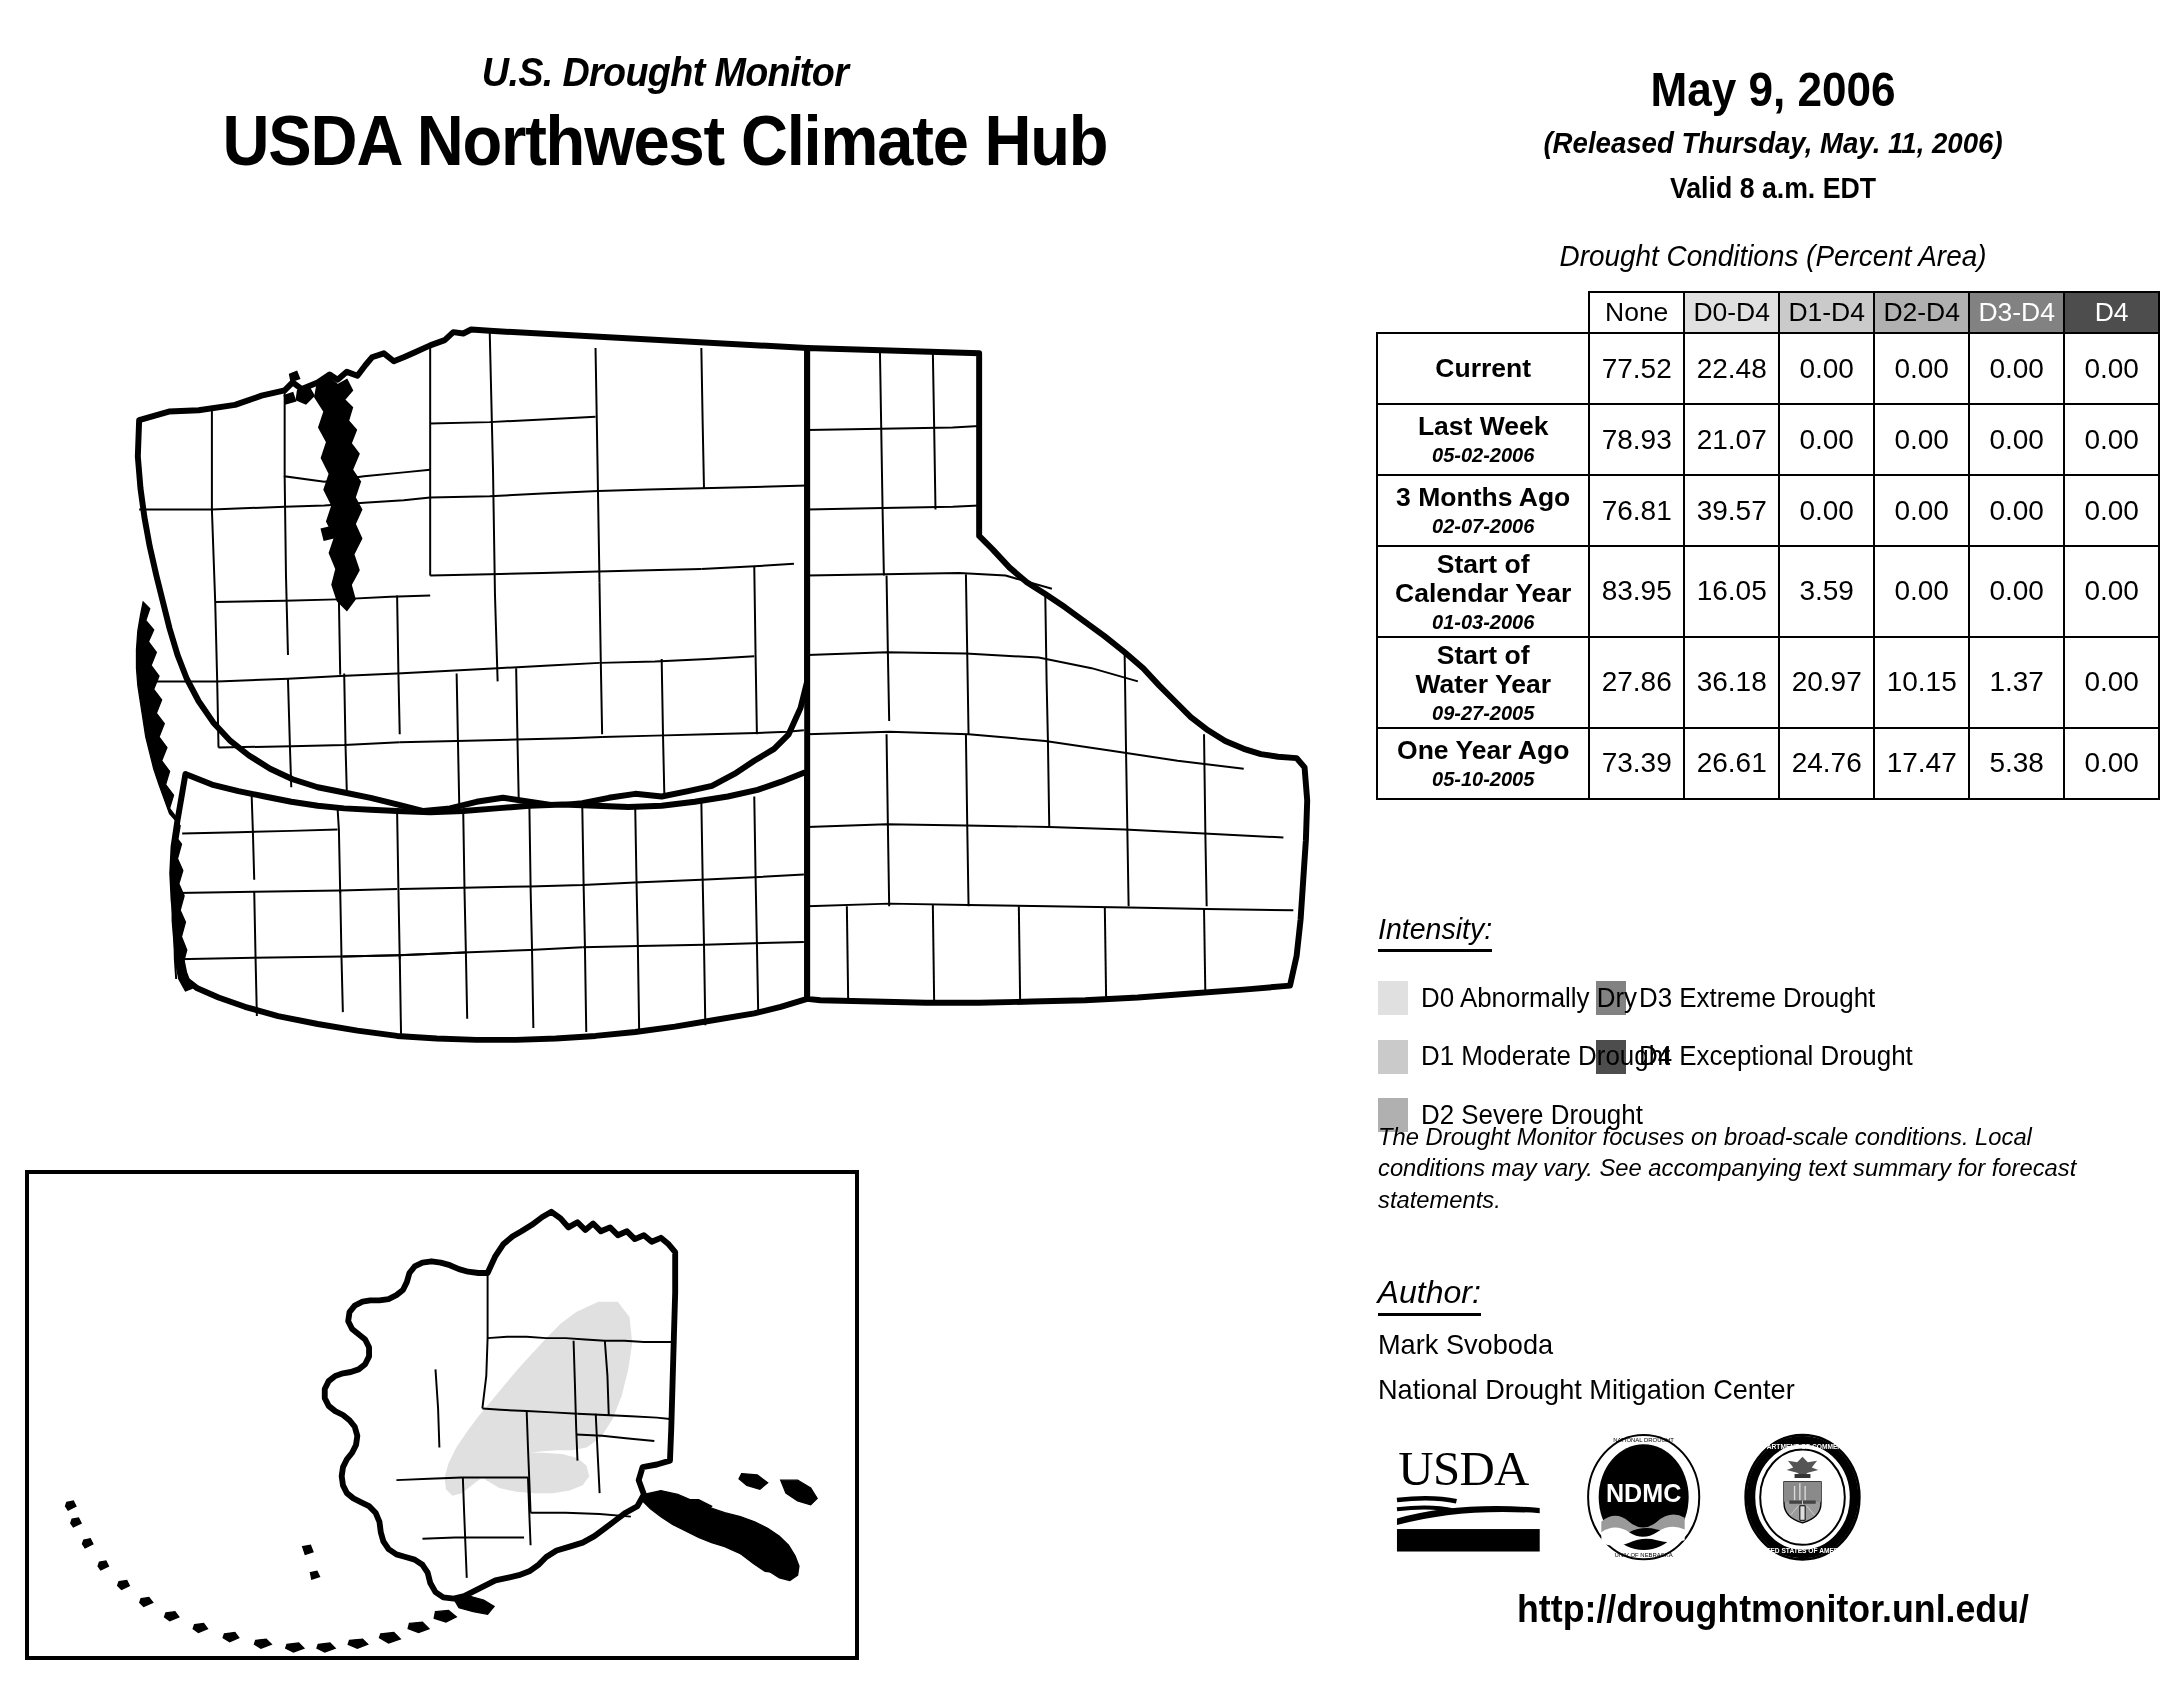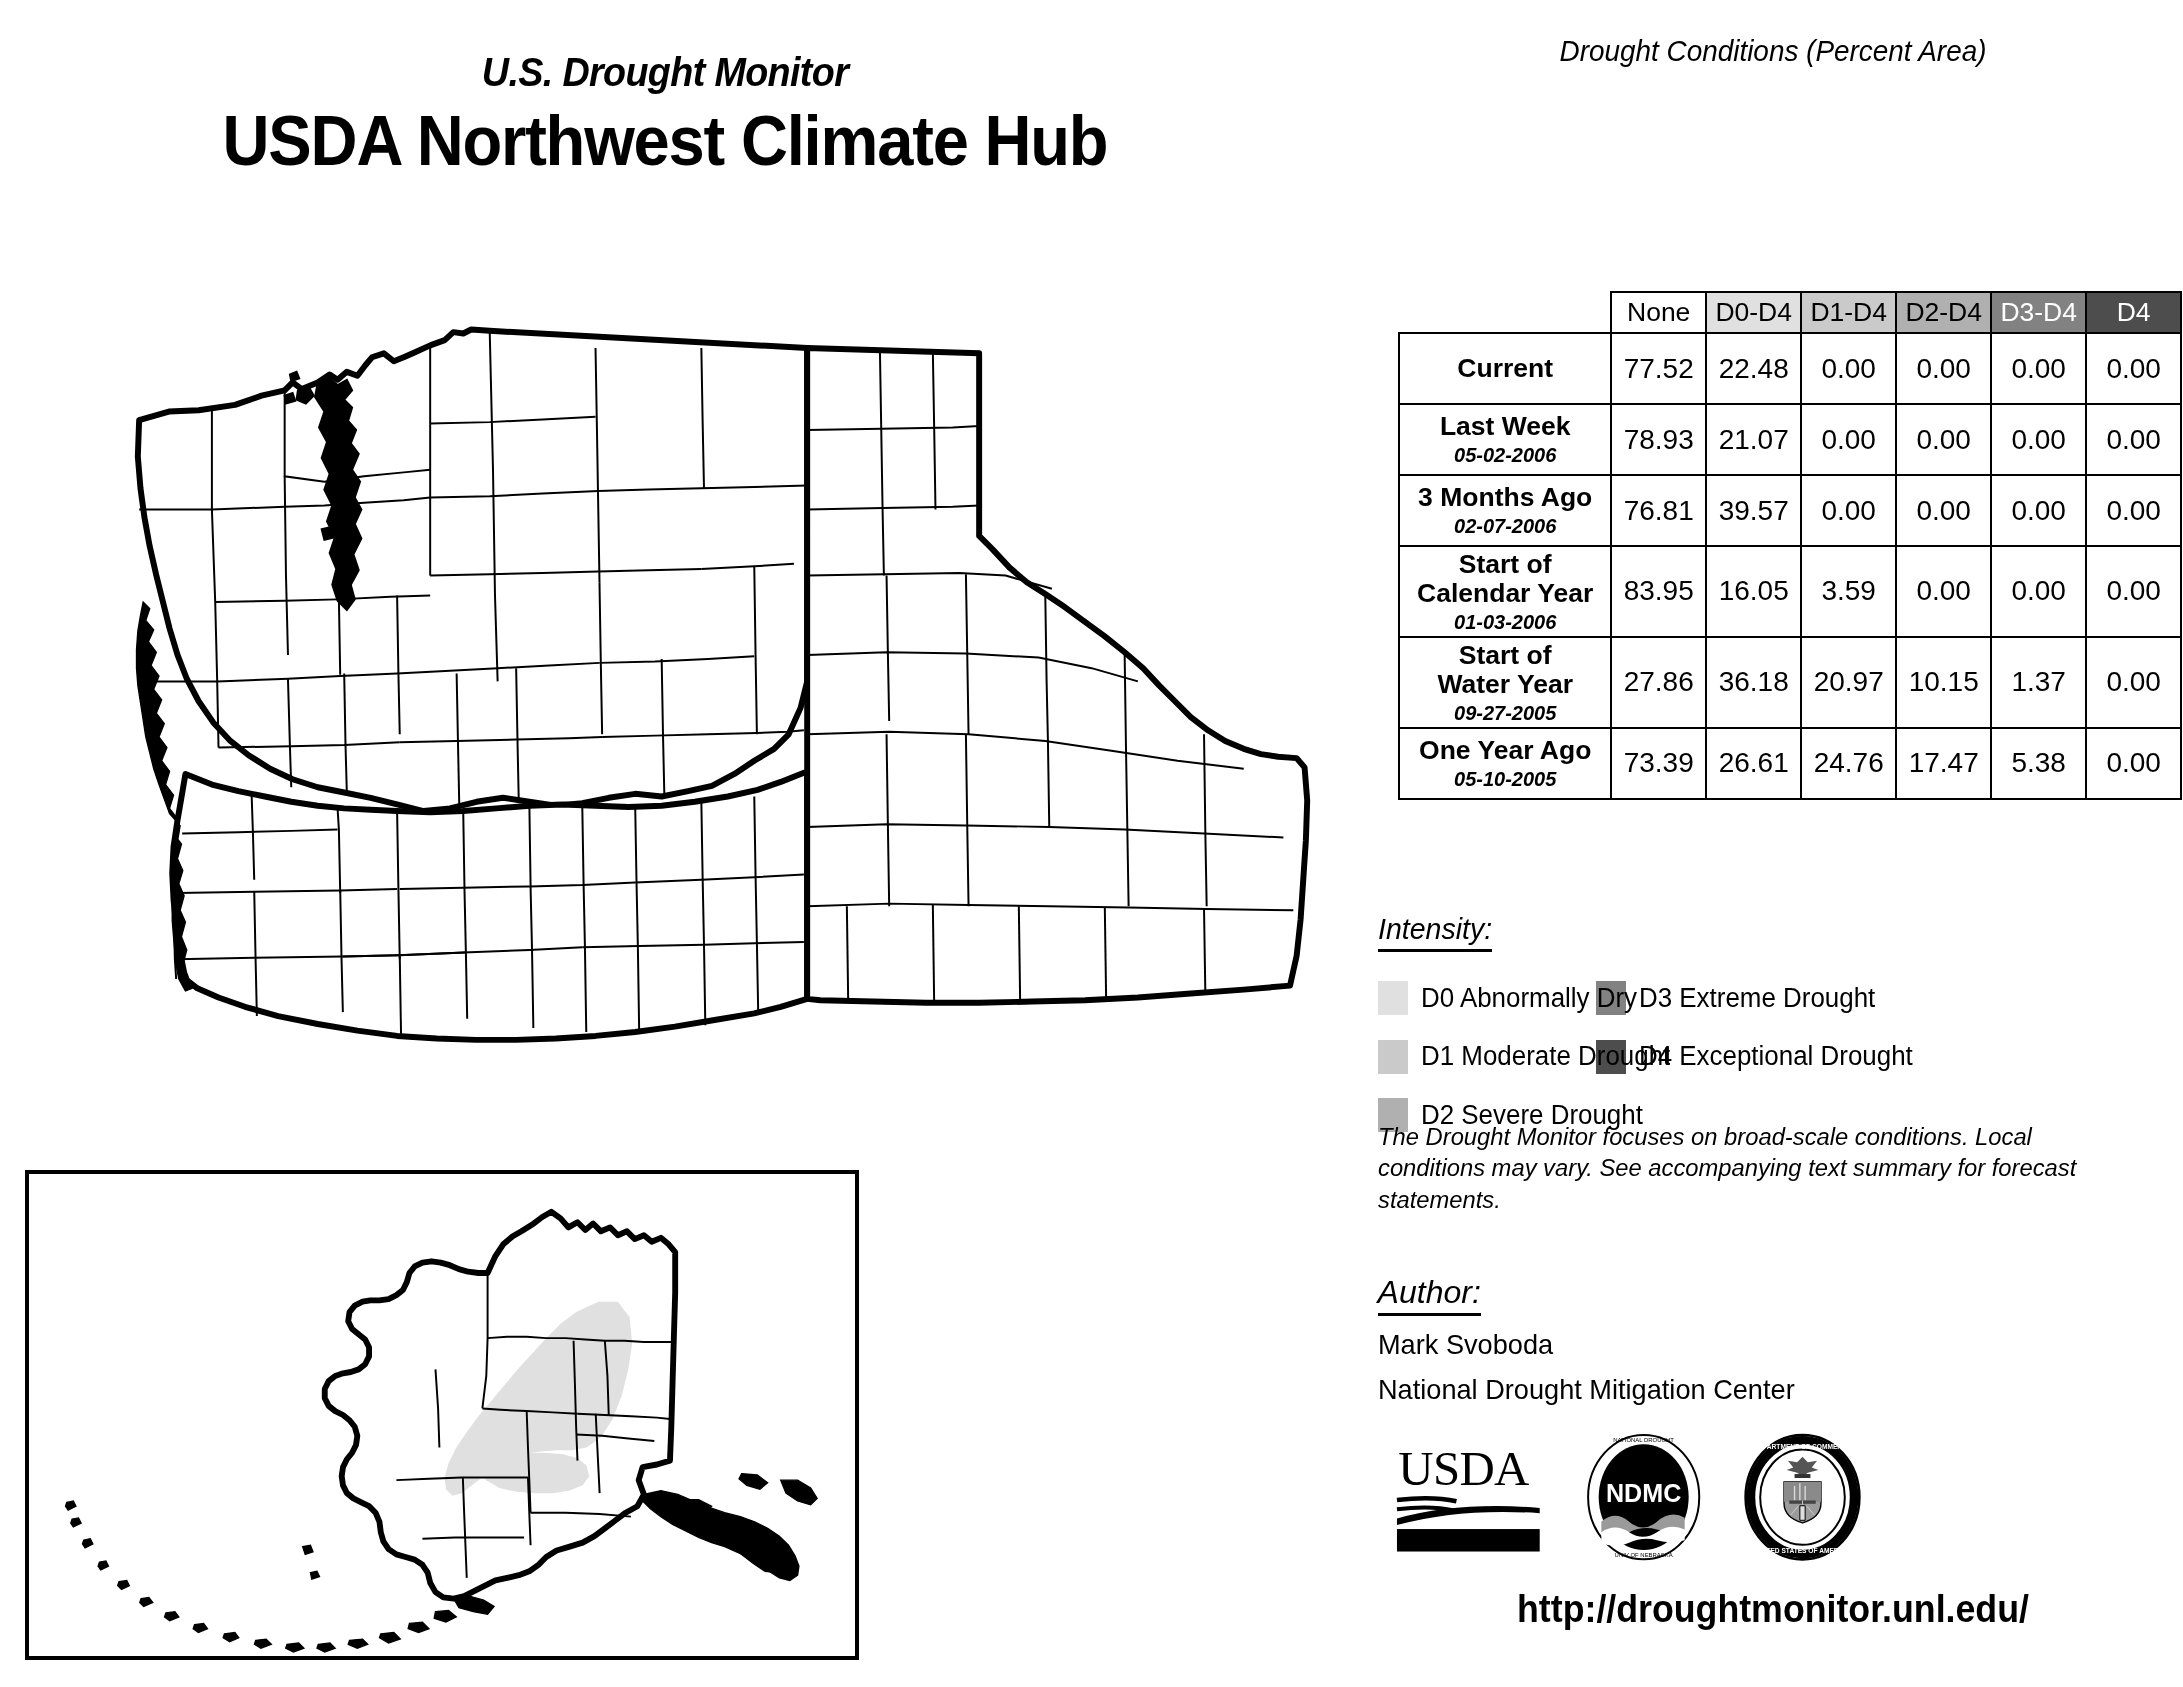--- a/index.html
+++ b/index.html
@@ -51,21 +51,21 @@
     margin-top: 12px; transform: scaleX(0.92); transform-origin: center;
   }
 
   .cond-caption {
     text-align: center; font-size: 30px; font-style: italic; color: #000;
     margin-top: 34px; transform: scaleX(0.93); transform-origin: center;
   }
 
   
   .tbl-wrap { position: absolute; left: 13.2px; top: 291px; width: 794px; }
-  table.dm { border-collapse: collapse; width: 781px; table-layout: fixed; margin-left: 22px; }
+  table.dm { border-collapse: collapse; width: 781px; table-layout: fixed; }
   table.dm col.lbl { width: 212px; }
   table.dm col.val { width: 95px; }
   table.dm th, table.dm td {
     border: 2.6px solid #000; text-align: center; vertical-align: middle;
     color: #000; padding: 0;
   }
   table.dm thead th {
     height: 41px; font-size: 26.5px; font-weight: normal; line-height: 1;
   }
   table.dm thead th.corner { border: none; background: transparent; }
@@ -357,20 +357,25 @@
                  L 1108 598 L 1090 584 L 1074 570 Z"></path>
         <path d="M 1000 500 L 1024 500 L 1044 510 L 1034 522 L 1012 518 L 996 510 Z"></path>
         <path d="M 1150 470 L 1176 470 L 1196 482 L 1206 498 L 1196 508 L 1176 502 L 1158 490 Z"></path>
         <path d="M 1090 460 L 1114 462 L 1130 474 L 1118 484 L 1098 478 L 1086 468 Z"></path>
       </g>
     </svg>
   </div>
 
   <div class="right">
 
+    <div class="date-block">
+      <div class="date-main">May 9, 2006</div>
+      <div class="date-released">(Released Thursday, May. 11, 2006)</div>
+      <div class="date-valid">Valid 8 a.m. EDT</div>
+    </div>
 
     <div class="cond-caption">Drought Conditions (Percent Area)</div>
 
     <div class="tbl-wrap">
       <table class="dm">
         <colgroup>
           <col class="lbl">
             <col class="val">
             <col class="val">
             <col class="val">

